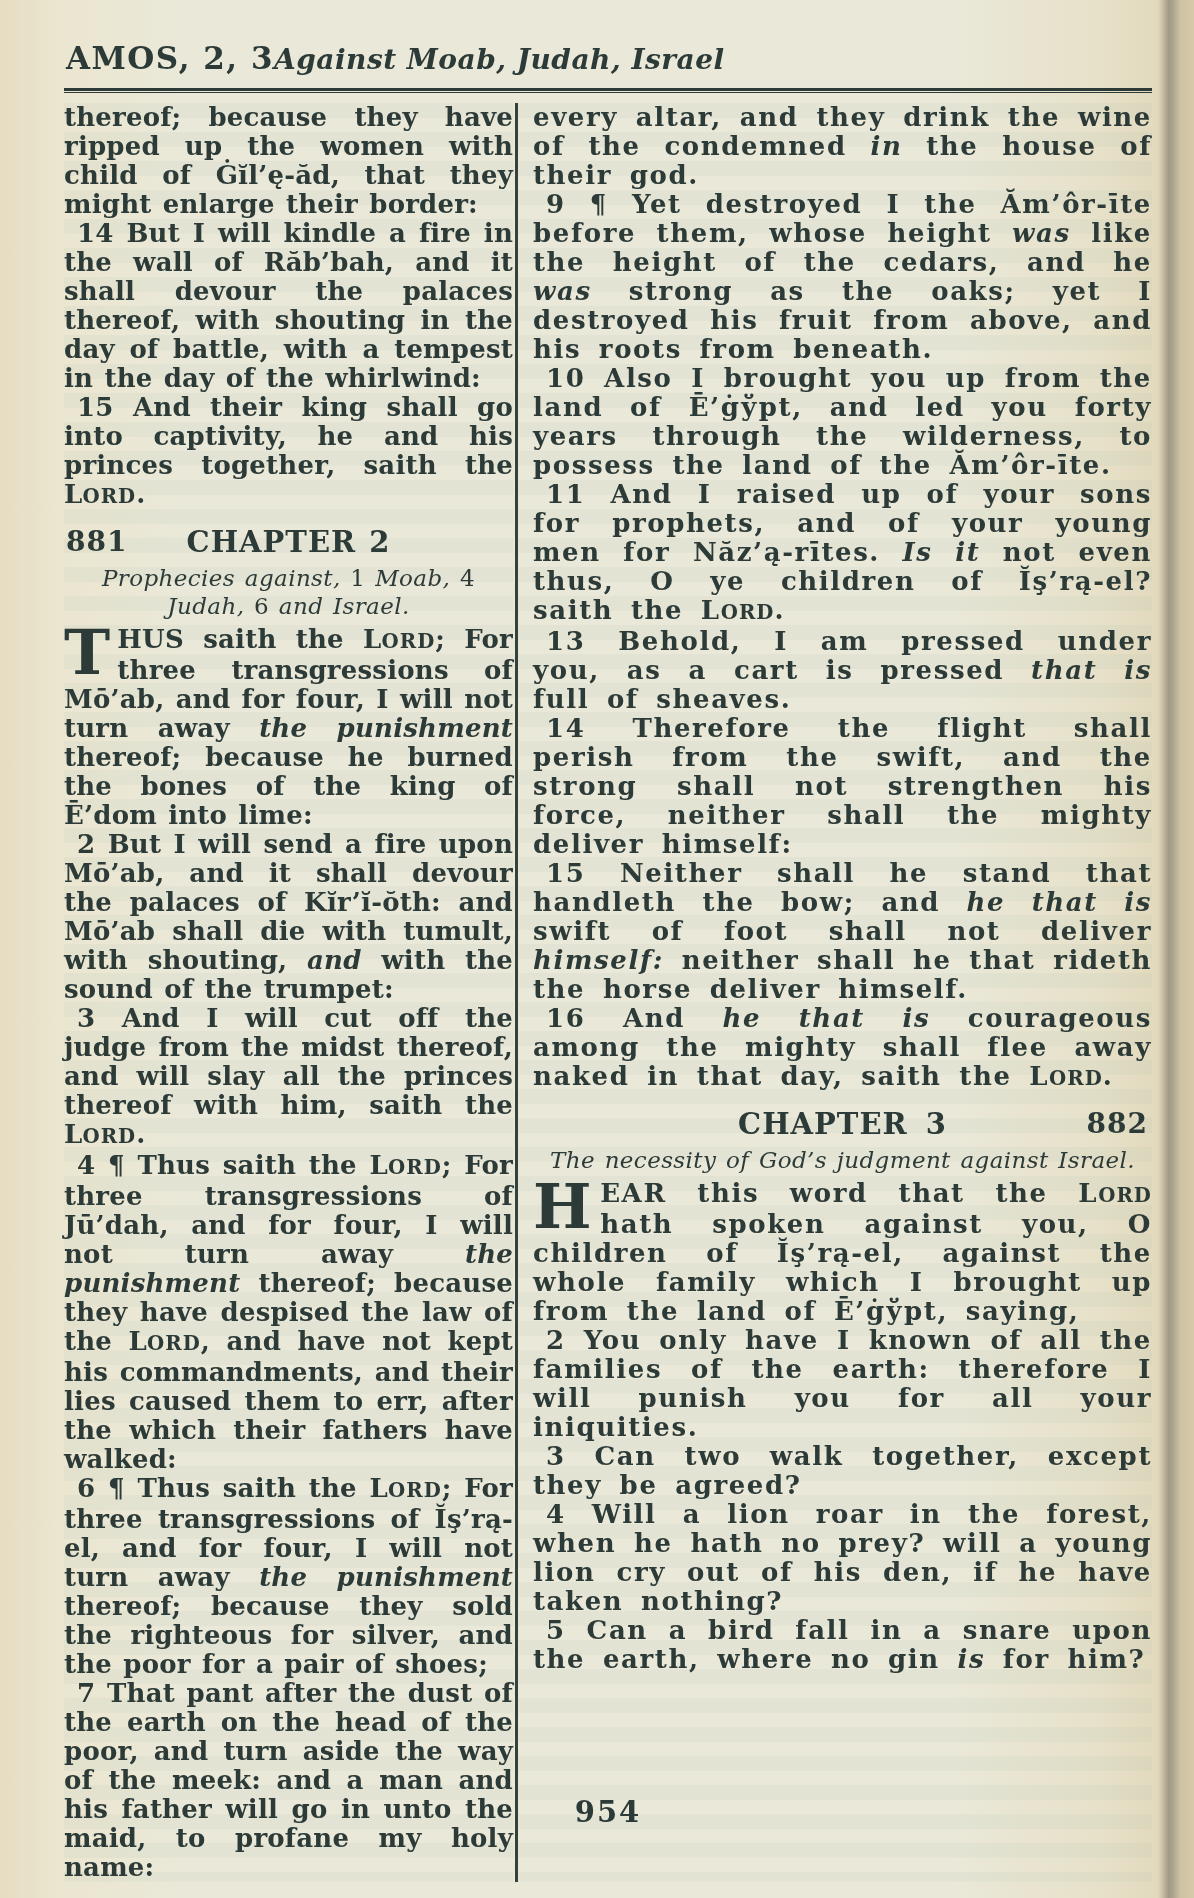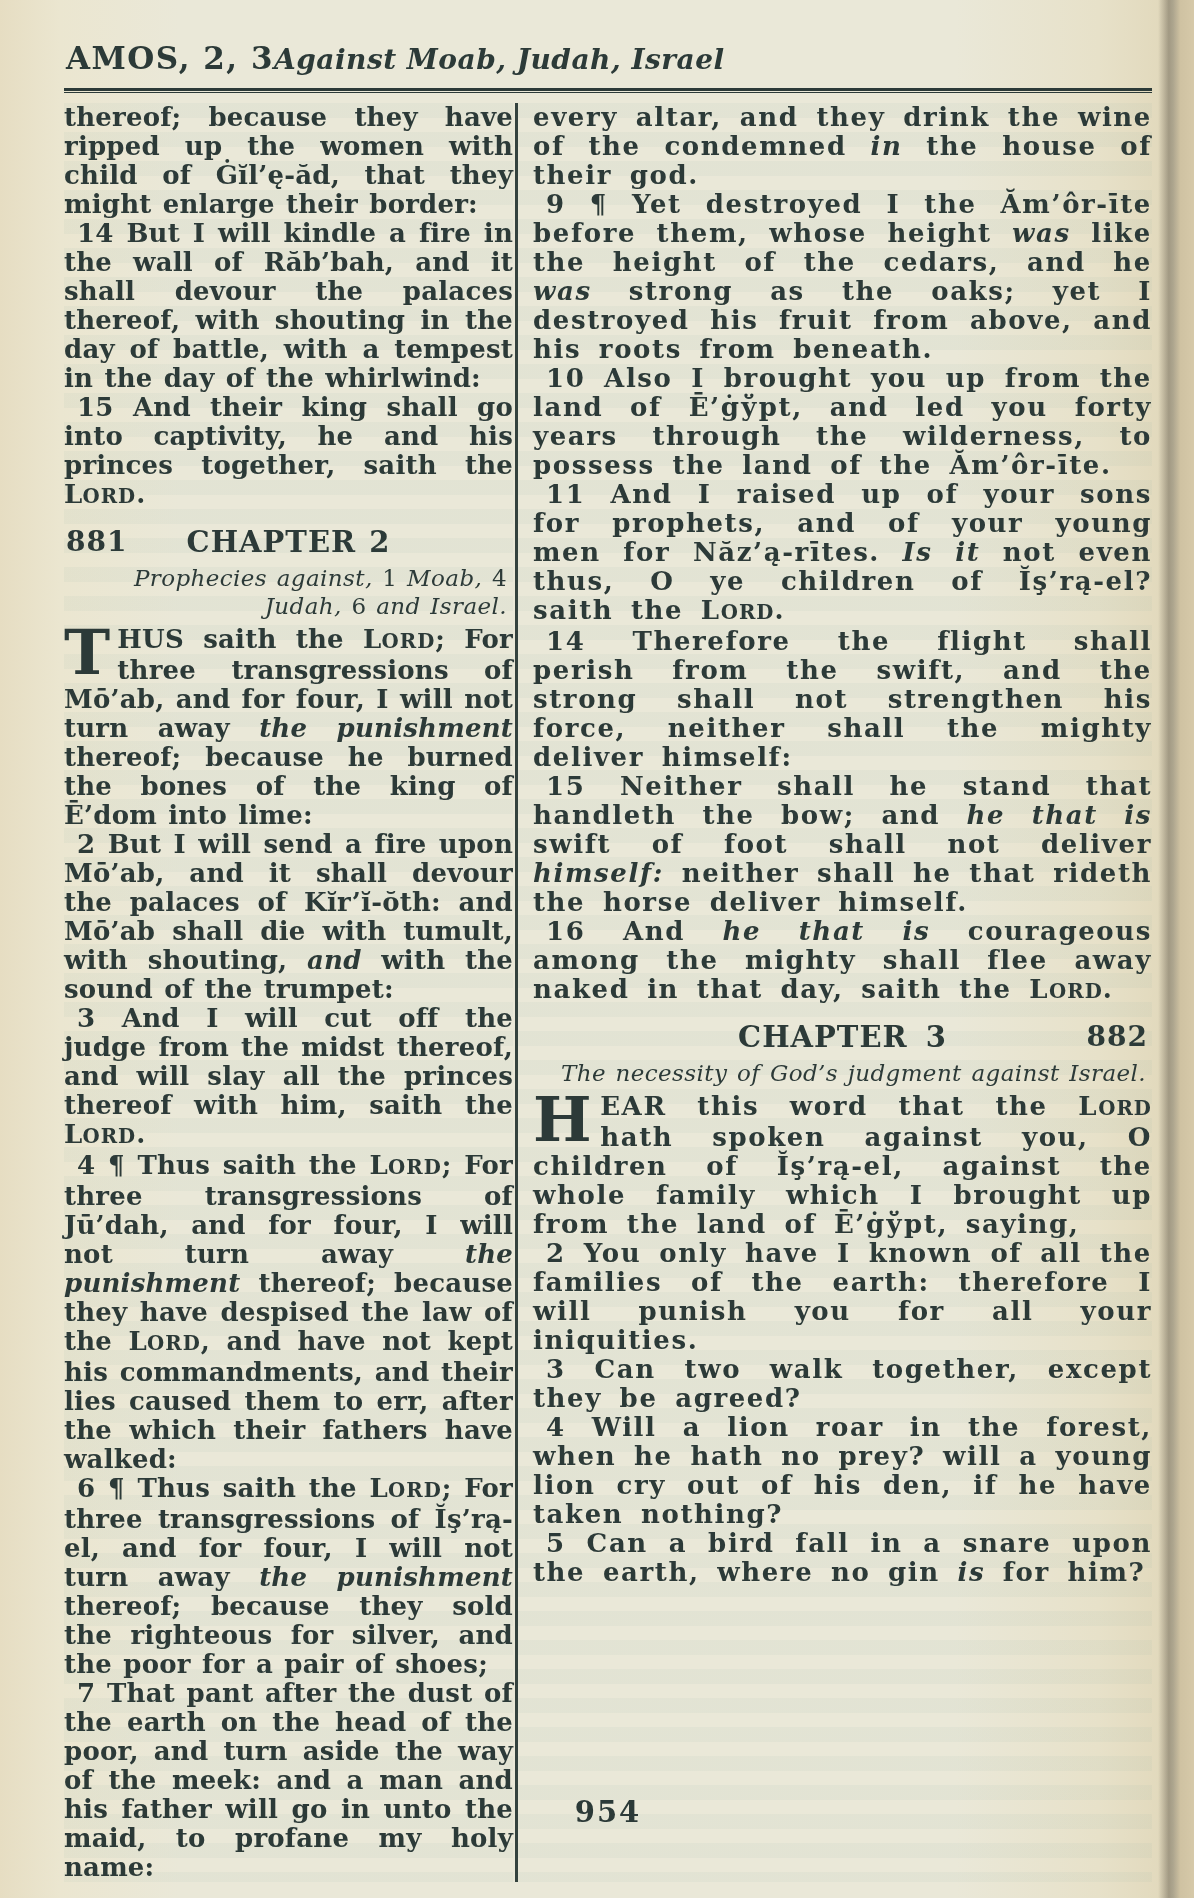--- a/index.html
+++ b/index.html
@@ -22,21 +22,21 @@
   .col-right{flex:1;padding-left:15px;font-size:26px;line-height:29px;letter-spacing:1.6px;word-spacing:7px;}
   .para{text-align:justify;font-weight:bold;}
   .verse{text-indent:13px;}
   .cont{text-indent:0;}
   .para i{font-weight:bold;}
   .sc{font-size:0.76em;letter-spacing:1px;}
   .chapter{position:relative;text-align:center;font-weight:bold;font-size:29px;line-height:34px;margin:14px 0 5px 0;letter-spacing:1px;}
   .ch-ref{position:absolute;font-size:28px;}
   .ch-ref.left{left:2px;}
   .ch-ref.right{right:4px;text-align:center;}
-  .subtitle{text-align:right;font-size:23px;line-height:28px;font-weight:normal;margin:0 6px 5px 6px;text-indent:0;letter-spacing:0.4px;word-spacing:2px;}
+  .subtitle{text-align:center;font-size:23px;line-height:28px;font-weight:normal;margin:0 6px 5px 6px;text-indent:0;letter-spacing:0.4px;word-spacing:2px;}
   .dc{float:left;font-size:62px;line-height:50px;font-weight:bold;padding:3px 7px 0 0;}
   .footer{position:absolute;left:64px;top:1795px;width:1088px;text-align:center;
           font-weight:bold;font-size:29px;letter-spacing:2px;color:#2c3a38;}
 </style>
 </head>
 <body>
 
 <div class="page">
   <div class="content">
     <div class="header">
@@ -57,20 +57,21 @@
           <div class="para verse">4 ¶ Thus saith the L<span class="sc">ORD</span>; For three transgressions of Jū’dah, and for four, I will not turn away <i>the punishment</i> thereof; because they have despised the law of the L<span class="sc">ORD</span>, and have not kept his commandments, and their lies caused them to err, after the which their fathers have walked:</div>
           <div class="para verse">6 ¶ Thus saith the L<span class="sc">ORD</span>; For three transgressions of Ĭş’rą-el, and for four, I will not turn away <i>the punishment</i> thereof; because they sold the righteous for silver, and the poor for a pair of shoes;</div>
           <div class="para verse">7 That pant after the dust of the earth on the head of the poor, and turn aside the way of the meek: and a man and his father will go in unto the  maid, to profane my holy name:</div>
         </div>
       <div class="divider"></div>
       <div class="col col-right">
           <div class="para cont">every altar, and they drink the wine of the condemned <i>in</i> the house of their god.</div>
           <div class="para verse">9 ¶ Yet destroyed I the Ăm’ôr-īte before them, whose height <i>was</i> like the height of the cedars, and he <i>was</i> strong as the oaks; yet I destroyed his fruit from above, and his roots from beneath.</div>
           <div class="para verse">10 Also I brought you up from the land of Ē’ġўpt, and led you forty years through the wilderness, to possess the land of the Ăm’ôr-īte.</div>
           <div class="para verse">11 And I raised up of your sons for prophets, and of your young men for Năz’ą-rītes. <i>Is it</i> not even thus, O ye children of Ĭş’rą-el? saith the L<span class="sc">ORD</span>.</div>
+          <div class="para verse">13 Behold, I am pressed under you, as a cart is pressed <i>that is</i> full of sheaves.</div>
           <div class="para verse">14 Therefore the flight shall perish from the swift, and the strong shall not strengthen his force, neither shall the mighty deliver himself:</div>
           <div class="para verse">15 Neither shall he stand that handleth the bow; and <i>he that is</i> swift of foot shall not deliver <i>himself:</i> neither shall he that rideth the horse deliver himself.</div>
           <div class="para verse">16 And <i>he that is</i> courageous among the mighty shall flee away naked in that day, saith the L<span class="sc">ORD</span>.</div>
           <div class="chapter"><span class="ch-ref right">882</span><span class="ch-title">CHAPTER 3</span></div>
           <div class="subtitle"><i>The necessity of God’s judgment against Israel.</i></div>
           <div class="para dropcap-para"><span class="dc">H</span>EAR this word that the L<span class="sc">ORD</span> hath spoken against you, O children of Ĭş’rą-el, against the whole family which I brought up from the land of Ē’ġўpt, saying,</div>
           <div class="para verse">2 You only have I known of all the families of the earth: therefore I will punish you for all your iniquities.</div>
           <div class="para verse">3 Can two walk together, except they be agreed?</div>
           <div class="para verse">4 Will a lion roar in the forest, when he hath no prey? will a young lion cry out of his den, if he have taken nothing?</div>
           <div class="para verse">5 Can a bird fall in a snare upon the earth, where no gin <i>is</i> for him?</div>

